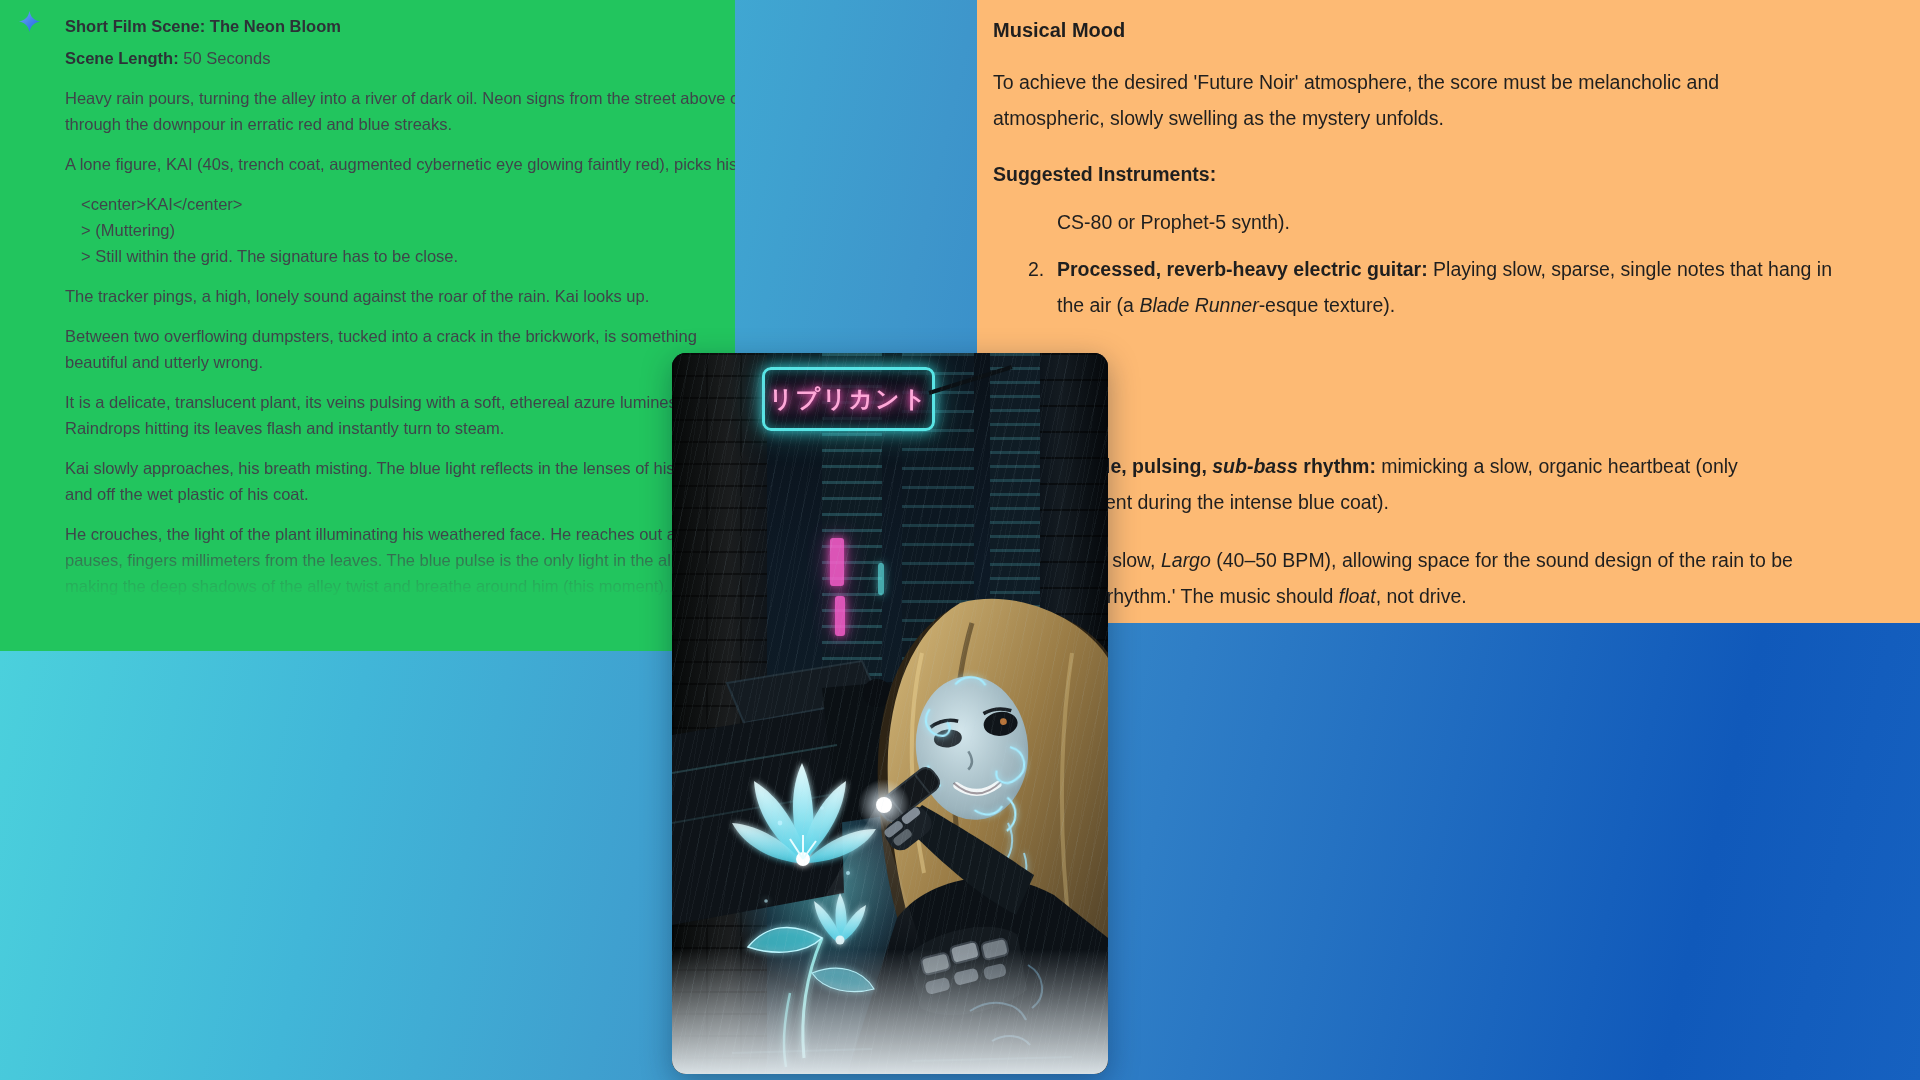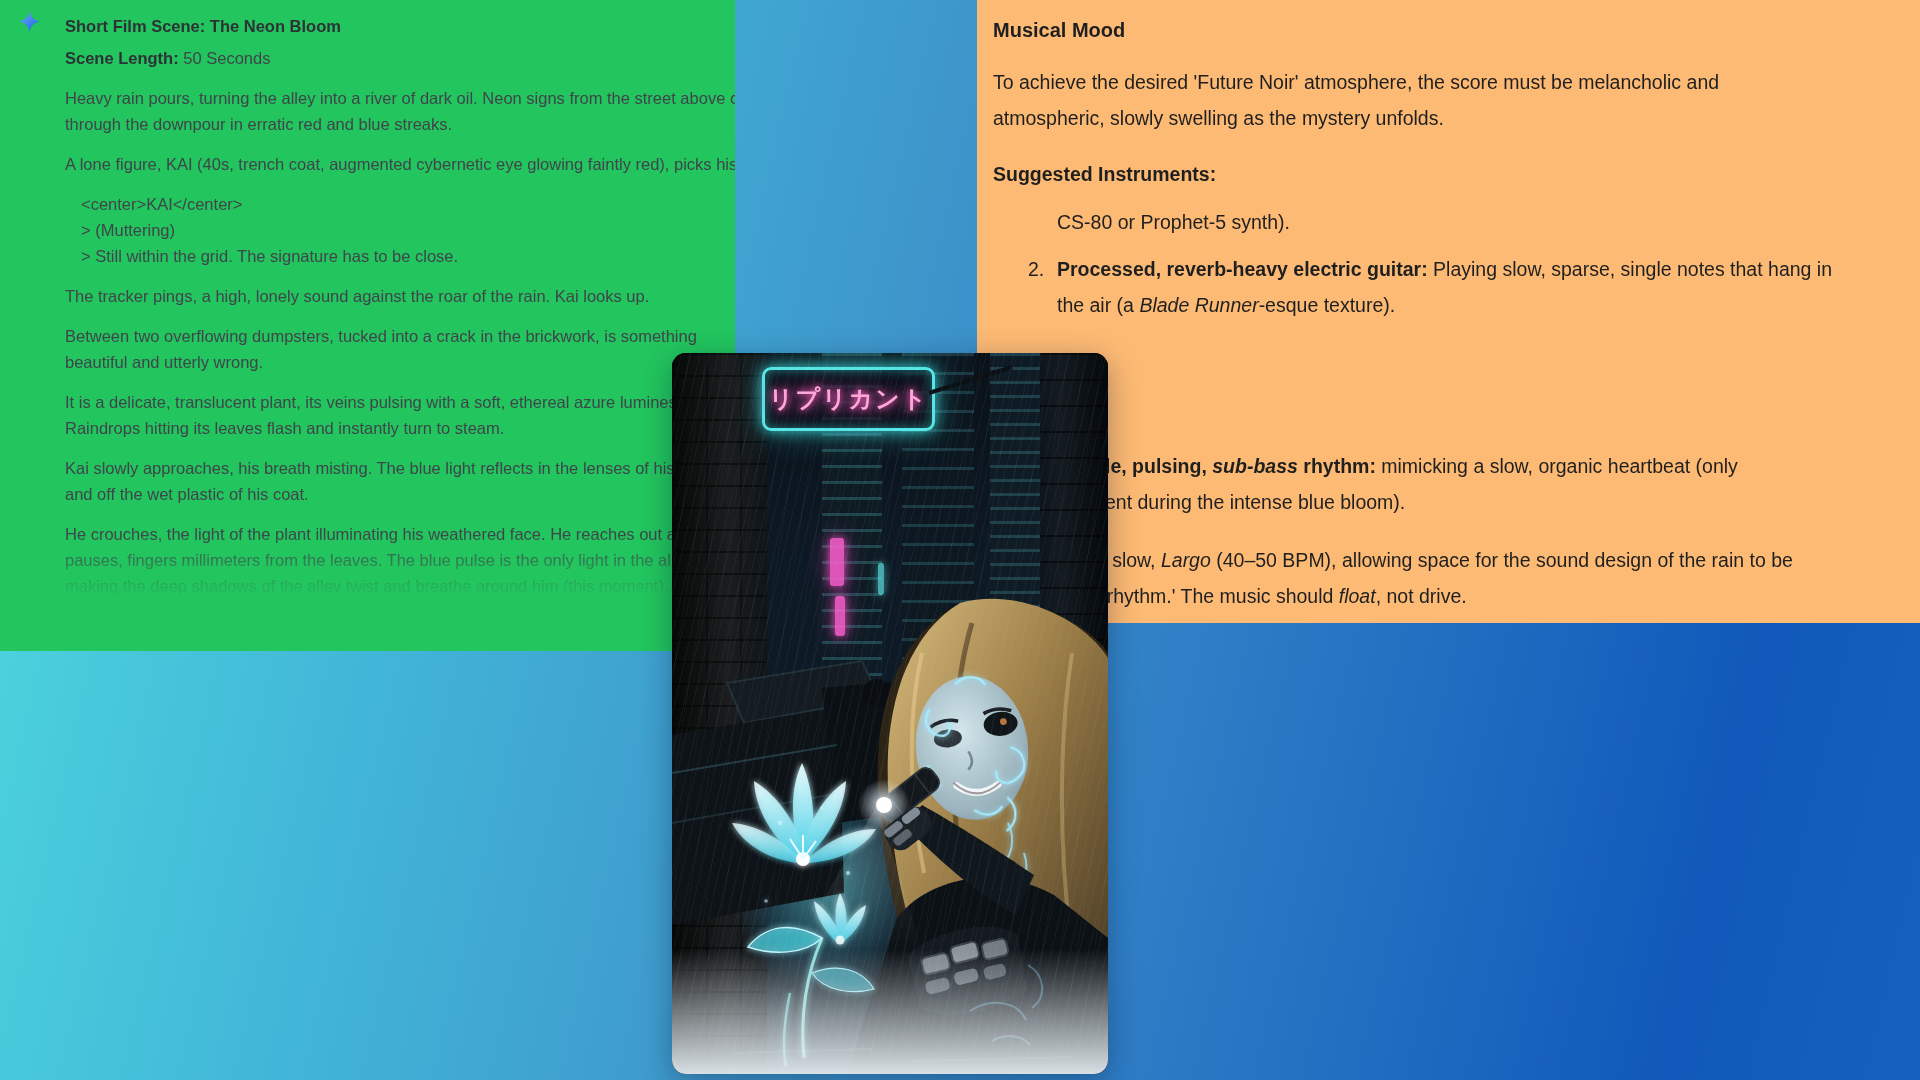--- a/index.html
+++ b/index.html
@@ -135,21 +135,21 @@
     <div class="olitem">
       <span class="ln" style="padding-left:29px">CS-80 or Prophet-5 synth).</span>
     </div>
     <div class="olitem">
       <span class="ln"><span class="num">2.</span><b>Processed, reverb-heavy electric guitar:</b><span> Playing slow, sparse, single notes that hang in</span></span>
       <span class="ln" style="padding-left:29px"><span>the air (a </span><i>Blade Runner</i><span>-esque texture).</span></span>
     </div>
   </div>
 
   <span class="frag f4a"><b><span>le, pulsing, </span><i>sub-bass</i><span> rhythm:</span></b><span> mimicking a slow, organic heartbeat (only</span></span>
-  <span class="frag f4b">ent during the intense blue bloom).</span>
+  <span class="frag f4b">ent during the intense blue coat).</span>
   <span class="frag f5a"><span>y slow, </span><i>Largo</i><span> (40–50 BPM), allowing space for the sound design of the rain to be</span></span>
   <span class="frag f5b"><span>'rhythm.' The music should </span><i>float</i><span>, not drive.</span></span>
 </div>
 
 <div id="card" class="abs">
   <div class="abs wallL"></div>
   <div class="abs bldg b1"></div>
   <div class="abs bldg b2"></div>
   <div class="abs bldg b3"></div>
   <div class="abs wallR"></div>

